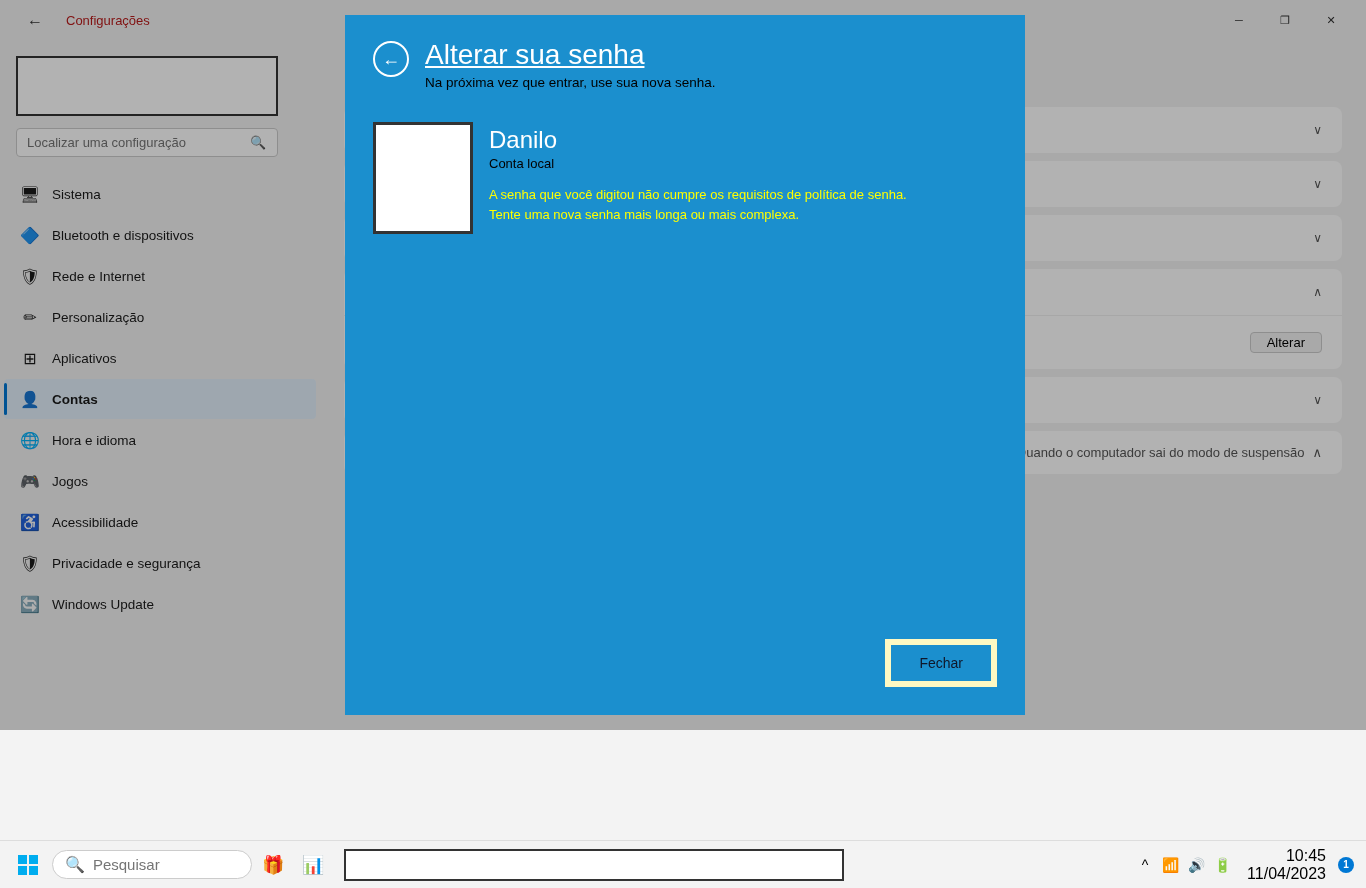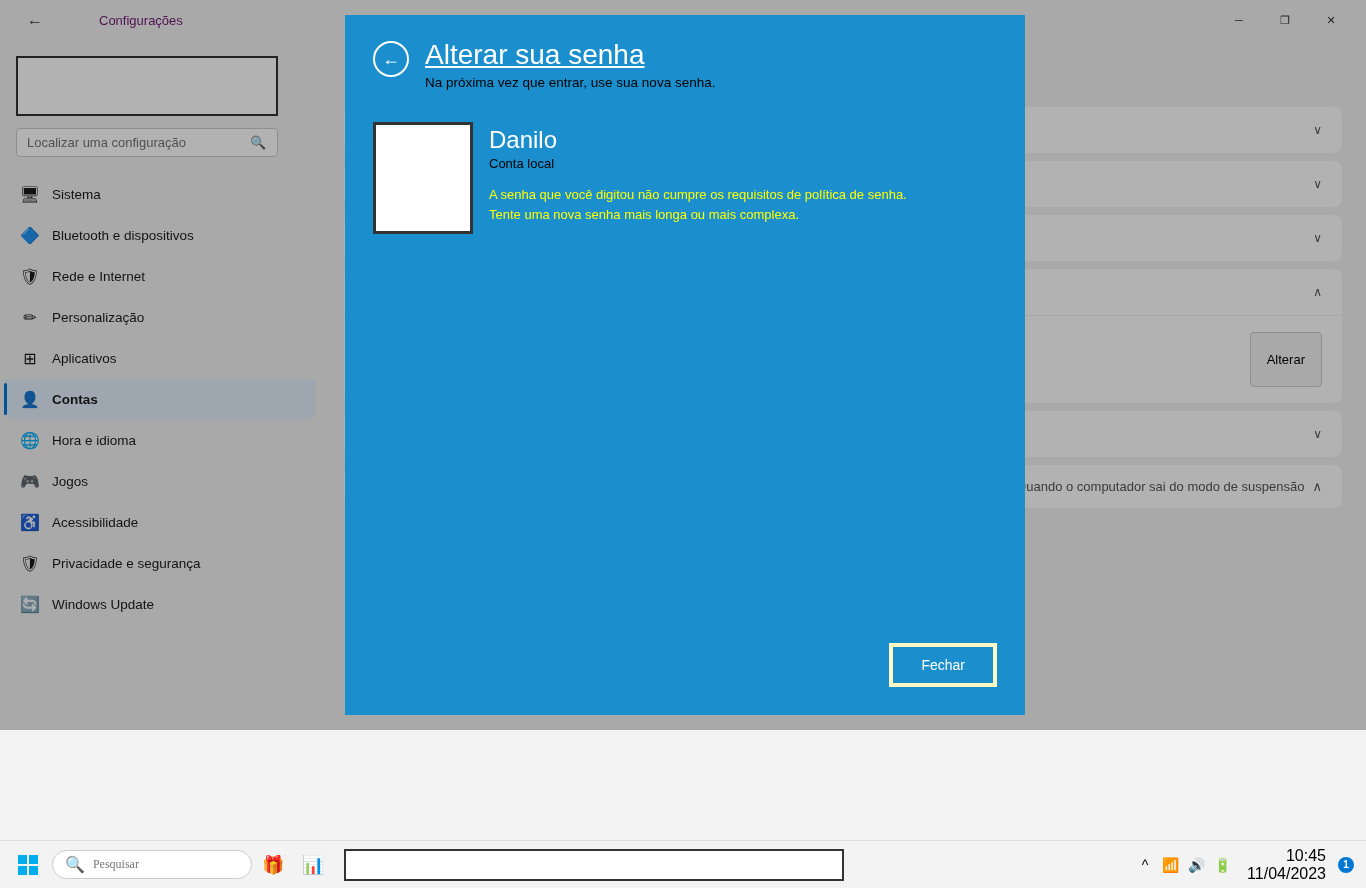--- a/index.html
+++ b/index.html
@@ -33,22 +33,21 @@
     }
 
     .title-bar-left {
       display: flex;
       align-items: center;
       gap: 8px;
     }
 
     .title-bar-title {
       font-size: 13px;
-      color: #701a75;
-      margin-left: 33px;
+      color: #b91c1c;
     }
 
     .title-bar-controls {
       display: flex;
       gap: 0;
     }
 
     .title-bar-btn {
       width: 46px;
       height: 30px;
@@ -196,21 +195,21 @@
       font-size: 13.5px;
       color: #1a1a1a;
     }
 
     .chevron {
       font-size: 12px;
       color: #555;
     }
 
     .alterar-btn {
-      padding: 19px 16px;
+      padding: 2px 16px;
       background: #f3f3f3;
       border: 1px solid #ccc;
       border-radius: 4px;
       font-size: 13px;
       cursor: pointer;
     }
 
     .bottom-bar {
       display: flex;
       align-items: center;
@@ -339,22 +338,22 @@
     .dialog-footer {
       margin-top: auto;
       padding: 20px 28px 28px;
       display: flex;
       justify-content: flex-end;
     }
 
     .fechar-btn {
       padding: 10px 28px;
       background: transparent;
-      border: 4px solid #fef9c3;
-      color: #ffffff;
+      border: 6px solid #fef9c3;
+      color: #0f172a;
       font-size: 14px;
       cursor: pointer;
       font-family: 'Segoe UI', sans-serif;
     }
 
     
     .taskbar {
       position: absolute;
       bottom: 0; left: 0;
       width: 1366px;
@@ -385,24 +384,23 @@
       border: 1px solid #ccc;
       border-radius: 20px;
       padding: 4px 12px;
       gap: 8px;
       width: 200px;
     }
 
     .taskbar-search input {
       border: none;
       outline: none;
-      font-size: 12px;
+      font-size: 15px;
       background: transparent;
       width: 140px;
-      font-family: Liberation Serif, serif;
     }
 
     .taskbar-app-icon {
       width: 36px;
       height: 36px;
       display: flex;
       align-items: center;
       justify-content: center;
       border-radius: 4px;
       cursor: pointer;

